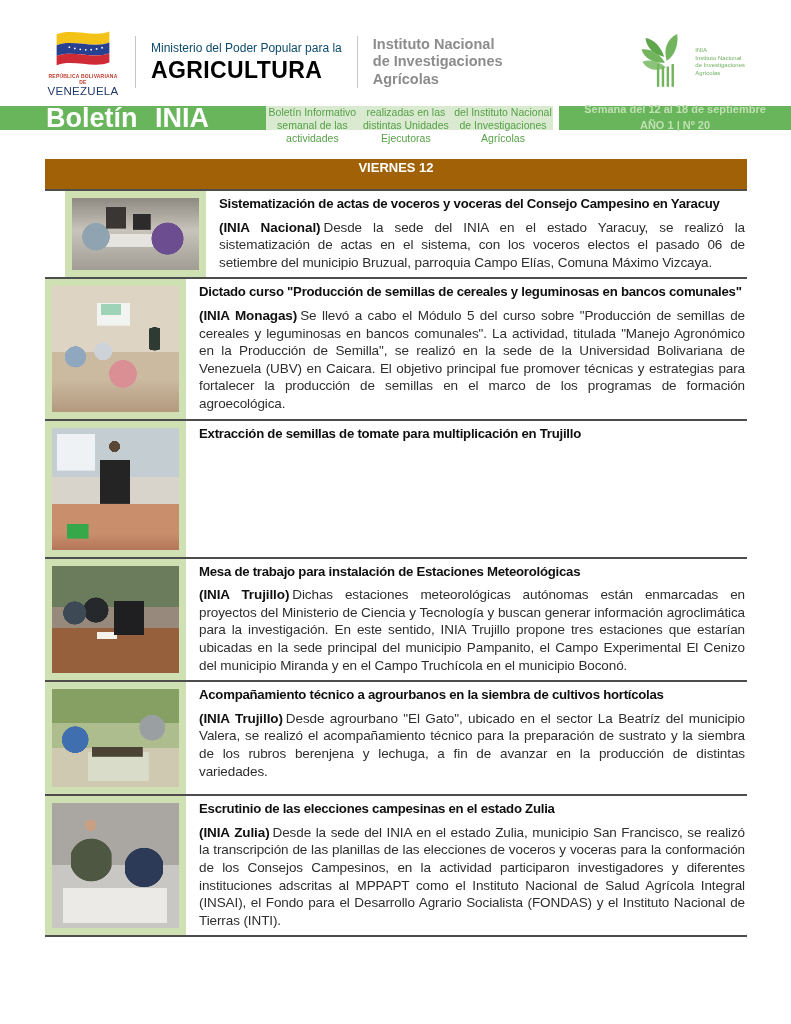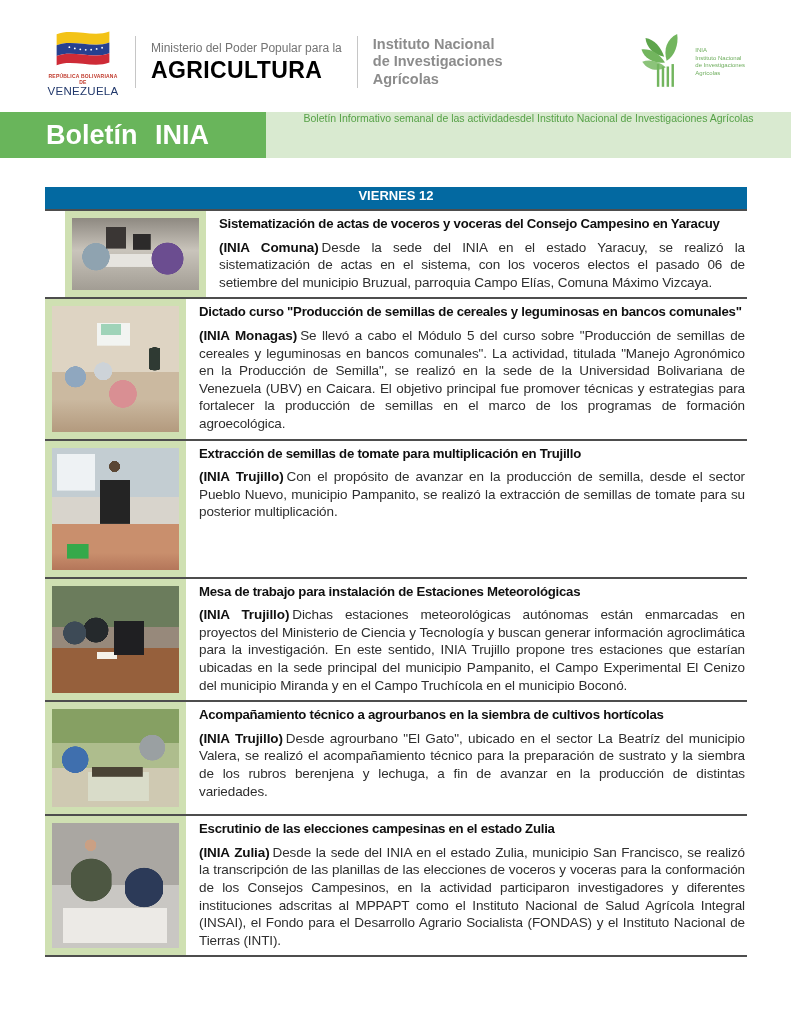--- a/index.html
+++ b/index.html
@@ -9,48 +9,48 @@
     font-family:"Liberation Sans", sans-serif;
     -webkit-font-smoothing:antialiased;
   }
   
   .masthead { display:flex; align-items:center; padding:26px 46px 0 46px; height:98px; }
   .flag-block { width:74px; text-align:center; flex:0 0 auto; }
   .flag-block .cap { font-size:5px; color:#c0392b; font-weight:bold; letter-spacing:.2px; margin-top:2px; }
   .flag-block .country { font-size:11.5px; color:#21386b; font-weight:normal; letter-spacing:.3px; }
   .vdiv { width:1px; height:52px; background:#c6c6c6; margin:0 15px; flex:0 0 auto; }
   .ministry { flex:0 0 auto; }
-  .ministry .intro { font-size:12px; color:#737373; margin-bottom:2px; }
+  .ministry .intro { font-size:12px; color:#0c4a6e; margin-bottom:2px; }
   .ministry .name { font-size:23px; font-weight:bold; color:#000000; letter-spacing:.4px; }
   .institute { flex:0 0 auto; font-size:14.5px; font-weight:bold; color:#8c8c8c; line-height:1.18; }
   .inia-logo { margin-left:auto; display:flex; align-items:center; gap:4px; flex:0 0 auto; }
   .inia-logo .txt { font-size:6px; color:#6fae5e; line-height:1.25; }
   .inia-logo .txt .acr { display:block; }
   
-  .banner { display:flex; height:46px; margin-top:14px; }
+  .banner { display:flex; height:24px; margin-top:8px; }
   .banner-left {
     flex:0 0 266px; background:#69b55b; color:#ffffff;
     font-size:27px; font-weight:bold; word-spacing:10px;
     display:flex; align-items:center; padding-left:46px;
   }
   .banner-mid {
     flex:1 1 auto; background:#d9ead0; color:#56a147;
     font-size:10.5px; line-height:1.25; text-align:center;
     display:flex; flex-direction:row; justify-content:center;
   }
   .banner-right {
     flex:0 0 232px; background:#69b55b; color:#bfe0b2; margin-left:6px;
     font-size:11px; font-weight:bold; text-align:center; line-height:1.45;
     display:flex; flex-direction:column; justify-content:center;
   }
   
   .content { margin:29px 44px 0 45px; }
   .day-bar {
-    background:#0369a1; color:#ffffff; text-align:center;
-    font-size:13px; font-weight:bold; height:22px; line-height:18px;
+    background:#a16207; color:#ffffff; text-align:center;
+    font-size:13px; font-weight:bold; height:30px; line-height:18px;
   }
   .row { display:flex; border-bottom:2px solid #4d4d4d; }
   .row:first-of-type { border-top:2px solid #4d4d4d; }
   .photo-cell { flex:0 0 141px; background:#cfe0b2; padding:7px; }
   .photo { width:100%; height:100%; background-repeat:no-repeat; }
   .text-col { flex:1 1 auto; padding:4px 2px 6px 13px; }
   .a-title {
     font-size:13.2px; font-weight:bold; color:#101010;
     letter-spacing:-0.25px; text-align:justify; line-height:1.35; margin-bottom:6px;
   }
@@ -182,54 +182,58 @@
         <span class="acr">de Investigaciones</span>
         <span class="acr">Agrícolas</span>
       </span>
     </div>
   </header>
 
   <div class="banner">
     <div class="banner-left">Boletín INIA</div>
     <div class="banner-mid">
       <div>Boletín Informativo semanal de las actividades</div>
+      <div>realizadas en las distintas Unidades Ejecutoras</div>
       <div>del Instituto Nacional de Investigaciones Agrícolas</div>
+    </div>
+    <div class="banner-right">
+      <div>Semana del 12 al 18 de septiembre</div>
+      <div>AÑO 1 | Nº 20</div>
     </div>
   </div>
 
   <main class="content">
     <div class="day-bar">VIERNES 12</div>
 
     <article class="row r1">
       <div class="photo-cell">
         <div class="photo ph1"></div>
       </div>
       <div class="text-col">
         <h3 class="a-title">Sistematización de actas de voceros y voceras del Consejo Campesino en Yaracuy</h3>
-        <p class="a-body"><strong>(INIA Comuna)</strong><span>Desde la sede del INIA en el estado Yaracuy, se realizó la sistematización de actas en el sistema, con los voceros electos el pasado 06 de setiembre del municipio Bruzual, parroquia Campo Elías, Comuna Máximo Vizcaya.</span></p>
+        <p class="a-body"><strong>(INIA Nacional)</strong><span>Desde la sede del INIA en el estado Yaracuy, se realizó la sistematización de actas en el sistema, con los voceros electos el pasado 06 de setiembre del municipio Bruzual, parroquia Campo Elías, Comuna Máximo Vizcaya.</span></p>
       </div>
     </article>
 
     <article class="row r2">
       <div class="photo-cell">
         <div class="photo ph2"></div>
       </div>
       <div class="text-col">
         <h3 class="a-title">Dictado curso "Producción de semillas de cereales y leguminosas en bancos comunales"</h3>
         <p class="a-body"><strong>(INIA Monagas)</strong><span>Se llevó a cabo el Módulo 5 del curso sobre "Producción de semillas de cereales y leguminosas en bancos comunales". La actividad, titulada "Manejo Agronómico en la Producción de Semilla", se realizó en la sede de la Universidad Bolivariana de Venezuela (UBV) en Caicara. El objetivo principal fue promover técnicas y estrategias para fortalecer la producción de semillas en el marco de los programas de formación agroecológica.</span></p>
       </div>
     </article>
 
     <article class="row r3">
       <div class="photo-cell">
         <div class="photo ph3"></div>
       </div>
       <div class="text-col">
         <h3 class="a-title">Extracción de semillas de tomate para multiplicación en Trujillo</h3>
-        <p class="a-body"><strong>(INIA Trujillo)</strong><span>Con el propósito de avanzar en la producción de semilla, desde el sector Pueblo Nuevo, municipio Pampanito, se realizó la extracción de semillas de tomate para su posterior multiplicación.</span></p>
       </div>
     </article>
 
     <article class="row r4">
       <div class="photo-cell">
         <div class="photo ph4"></div>
       </div>
       <div class="text-col">
         <h3 class="a-title">Mesa de trabajo para instalación de Estaciones Meteorológicas</h3>
         <p class="a-body"><strong>(INIA Trujillo)</strong><span>Dichas estaciones meteorológicas autónomas están enmarcadas en proyectos del Ministerio de Ciencia y Tecnología y buscan generar información agroclimática para la investigación. En este sentido, INIA Trujillo propone tres estaciones que estarían ubicadas en la sede principal del municipio Pampanito, el Campo Experimental El Cenizo del municipio Miranda y en el Campo Truchícola en el municipio Boconó.</span></p>

